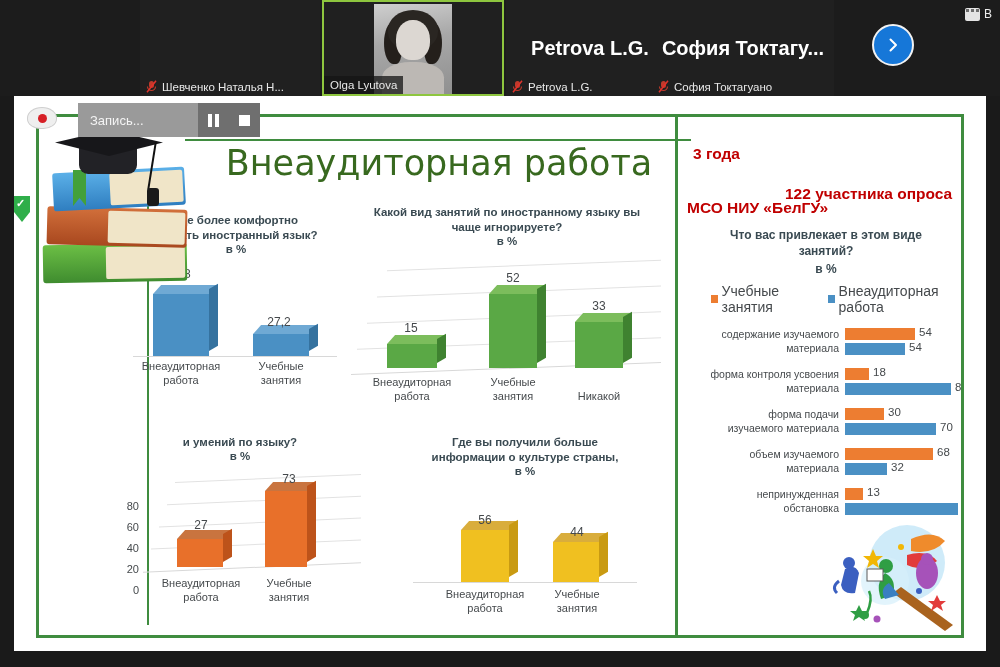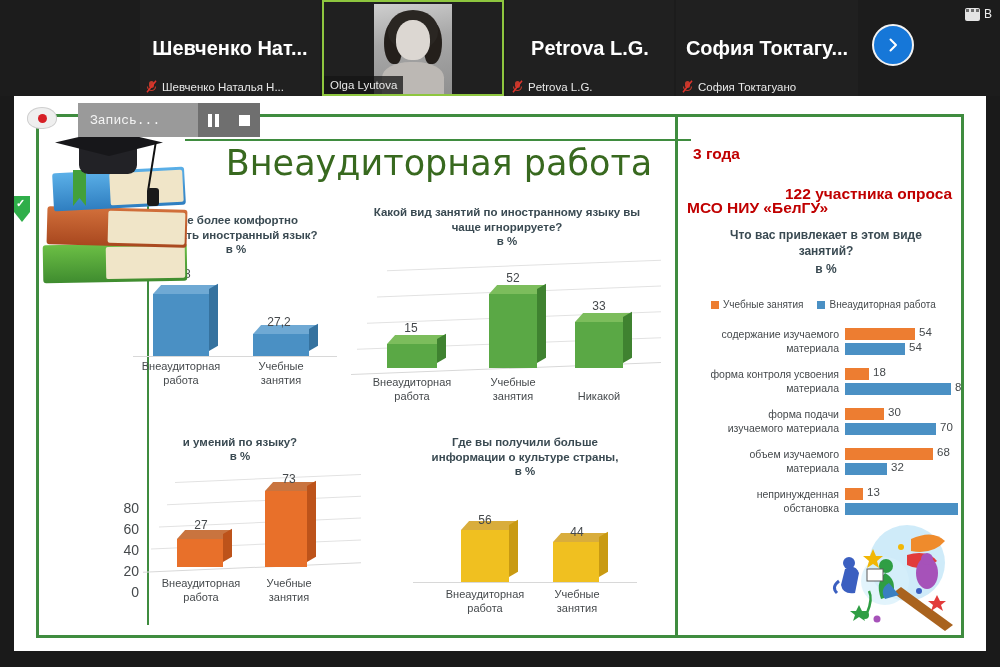--- a/index.html
+++ b/index.html
@@ -104,21 +104,21 @@
   }
   .shield::after { content:"✓"; position:absolute; left:2px; top:1px;
     color:#fff; font-size:11px; font-weight:bold; }
 
   
   .recbar {
     position: absolute; left: 78px; top: 105px; width: 182px; height: 34px;
     background: #9a9a9a; z-index: 60; display: flex; align-items: center;
     color: #f4f4f4; font-size: 13px;
   }
-  .recbar .rlabel { flex: 1; padding-left: 12px; font-family: Liberation Mono, monospace; }
+  .recbar .rlabel { flex: 1; padding-left: 12px; }
   .recbar .rbtn { width: 31px; height: 34px; background: #6f6f6f;
     display: flex; align-items: center; justify-content: center; cursor: pointer; }
   .rbtn .pause { width: 11px; height: 13px;
     background: linear-gradient(to right,#fff 0 4px,transparent 4px 7px,#fff 7px 11px); }
   .rbtn .stop { width: 11px; height: 11px; background: #fff; }
   .recdot {
     position: absolute; left: 28px; top: 110px; width: 28px; height: 20px;
     background: #efefef; border-radius: 50% 50% 45% 45%; z-index: 61;
     box-shadow: 0 0 0 1px #cfcfcf;
   }
@@ -173,30 +173,30 @@
   .bar3d { position: absolute; bottom: 0; }
   .bar3d .front { position: absolute; left: 0; bottom: 0; width: 100%; }
   .bar3d .top { position: absolute; left: 0; width: 100%; height: 9px;
     transform: skewX(-42deg); transform-origin: bottom left; }
   .bar3d .side { position: absolute; right: -9px; bottom: 5px; width: 9px;
     transform: skewY(-30deg); transform-origin: bottom left; }
   .bar-val { position: absolute; width: 60px; text-align: center;
     font-size: 12px; color: #44484b; }
   .bar-cat { position: absolute; width: 90px; text-align: center;
     font-size: 11px; color: #45494c; line-height: 14px; }
-  .yaxis-lbl { position: absolute; font-size: 14px; color: #45494c; text-align: right; width: 24px; }
+  .yaxis-lbl { position: absolute; font-size: 11px; color: #45494c; text-align: right; width: 24px; }
 
   
   .rp-head1 { position: absolute; font-weight: bold; color: #c00000; font-size: 15.5px; }
   .rp-head2 { position: absolute; font-weight: bold; color: #c00000; font-size: 15.5px;
     line-height: 22px; }
   .rp-qtitle { position: absolute; text-align: center; color: #3a4a52;
     font-weight: bold; font-size: 12px; line-height: 16px; }
   .legend { position: absolute; display: flex; gap: 14px; align-items: flex-start;
-    font-size: 10px; color: #45494c; margin-top: 16px; }
+    font-size: 14px; color: #45494c; }
   .legend .it { display: flex; align-items: center; gap: 4px; }
   .swatch { width: 8px; height: 8px; display: inline-block; }
 
   .hrow { position: absolute; }
   .hlabel { position: absolute; text-align: right; font-size: 10.5px;
     color: #45494c; line-height: 14px; }
   .hbar { position: absolute; height: 12px; }
   .hval { position: absolute; font-size: 11.5px; color: #45494c; }
 
   
@@ -204,21 +204,20 @@
 
   .bottomstrip { position: absolute; left: 0; bottom: 0; width: 1000px; height: 16px;
     background: #1a1a1a; }
 </style>
 </head>
 <body>
 
 <div id="filmstrip">
 
   <div class="tile" style="left:140px;width:180px;">
-    <div class="tile-big">Шевченко  Нат...</div>
     <div class="tile-name">
       <span class="mic-muted">
         <svg width="11" height="13" viewBox="0 0 11 13">
             <rect x="3" y="1" width="5" height="7" rx="2.5" fill="#c0392b"></rect>
             <path d="M1.5 6.5c0 2.2 1.8 4 4 4s4-1.8 4-4" stroke="#c0392b" stroke-width="1.2" fill="none"></path>
             <line x1="1" y1="12.3" x2="10" y2="0.7" stroke="#e0322b" stroke-width="1.5"></line>
           </svg>
       </span>
       <span>Шевченко Наталья Н...</span>
     </div>
@@ -244,21 +243,21 @@
         <svg width="11" height="13" viewBox="0 0 11 13">
             <rect x="3" y="1" width="5" height="7" rx="2.5" fill="#c0392b"></rect>
             <path d="M1.5 6.5c0 2.2 1.8 4 4 4s4-1.8 4-4" stroke="#c0392b" stroke-width="1.2" fill="none"></path>
             <line x1="1" y1="12.3" x2="10" y2="0.7" stroke="#e0322b" stroke-width="1.5"></line>
           </svg>
       </span>
       <span>Petrova L.G.</span>
     </div>
   </div>
 
-  <div class="tile" style="left:676px;width:182px;">
+  <div class="tile" style="left:652px;width:182px;">
     <div class="tile-big">София  Токтагу...</div>
     <div class="tile-name">
       <span class="mic-muted">
         <svg width="11" height="13" viewBox="0 0 11 13">
             <rect x="3" y="1" width="5" height="7" rx="2.5" fill="#c0392b"></rect>
             <path d="M1.5 6.5c0 2.2 1.8 4 4 4s4-1.8 4-4" stroke="#c0392b" stroke-width="1.2" fill="none"></path>
             <line x1="1" y1="12.3" x2="10" y2="0.7" stroke="#e0322b" stroke-width="1.5"></line>
           </svg>
       </span>
       <span>София Токтагуано</span>

